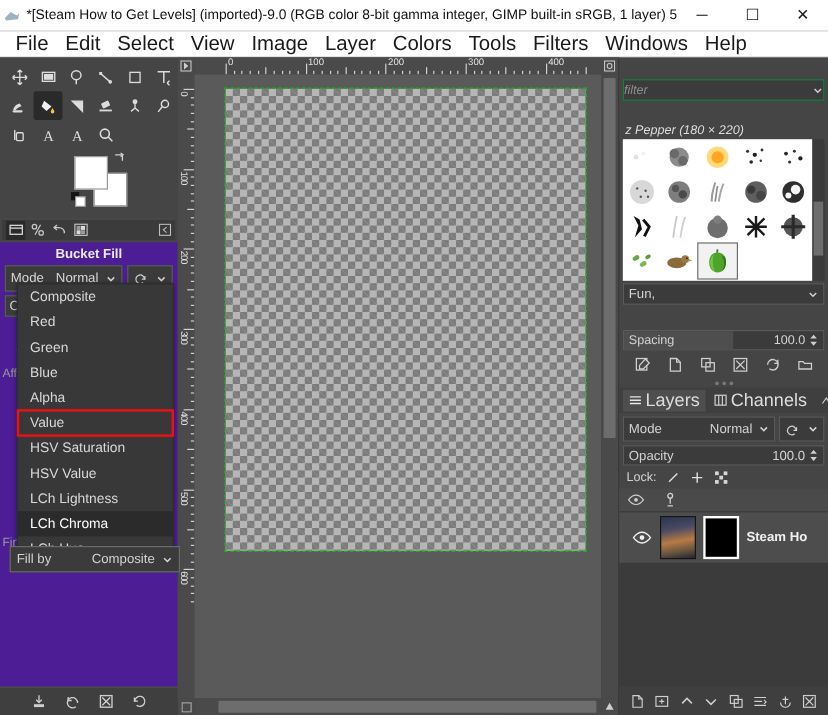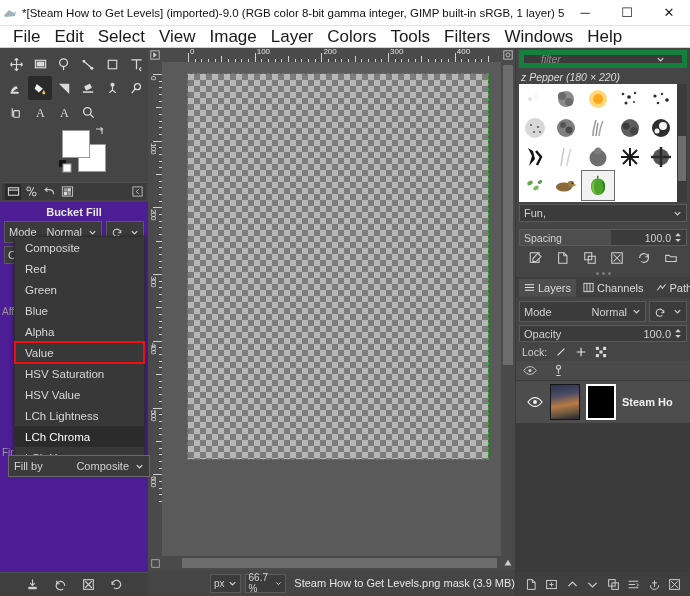--- a/index.html
+++ b/index.html
@@ -177,50 +177,50 @@
     padding:0 3px; gap:3px; font-size:10px;
   }
   #sb-status { font-size:11px; color:#e6e6e6; margin-left:4px; white-space:nowrap;}
   
   #rightdock { width: 175px; background:#454545; display:flex; flex-direction:column; border-left:1px solid #3a3a3a;}
   #brushtabs { height:20px; display:flex; align-items:center; gap:3px; padding:2px 3px; background:#3f3f3f; }
   .btab { width:19px;height:17px; border:1px solid #5d5d5d; display:flex;align-items:center;justify-content:center; overflow:hidden;}
   .btab.sel { border:1px solid #cfcf7a; }
   #btabexp { margin-left:auto; width:13px;height:13px;display:flex;align-items:center;justify-content:center;}
   #filterbox {
-    margin:2px 3px; height:18px; background:#3b3b3b; border:5px solid #15803d;
-    display:flex; align-items:center; padding:0 17px;
+    margin:18px 3px; height:18px; background:#3b3b3b; border:1px solid #15803d;
+    display:flex; align-items:center; padding:0 0;
   }
   #filterbox .ph { font-style:italic; color:#8d8d8d; font-size:10.5px;}
   #brushname { padding:1px 5px; font-size:10.5px; font-style:italic; color:#dcdcdc; }
   #brushgridwrap { margin:0 3px; height:118px; display:flex; }
   #brushgrid {
     flex:1; background:#ffffff; position:relative; overflow:hidden;
     display:grid; grid-template-columns:repeat(5,1fr); grid-auto-rows:29px;
   }
   .bcell { position:relative; display:flex; align-items:center; justify-content:center; }
   .bcell.sel { outline:1px solid #6d6d6d; background:#f2f2f2; }
   #brushscroll { width:10px; background:#3b3b3b; position:relative; }
   #brushscroll .thumb { position:absolute; left:1px; top:52px; width:8px; height:45px; background:#6d6d6d;}
   #brushtagrow {
-    margin:2px 3px 4px 3px; height:18px; background:#3b3b3b; border:1px solid #5a5a5a;
+    margin:2px 3px 18px 3px; height:18px; background:#3b3b3b; border:1px solid #5a5a5a;
     display:flex; align-items:center; padding:0 4px;
   }
   #spacingrow {
     margin:3px 3px 0 3px; height:17px; background:#3b3b3b; border:1px solid #5a5a5a;
     display:flex; align-items:center; padding:0 4px; position:relative;
   }
   #spacingrow .fill { position:absolute; left:0; top:0; bottom:0; width:55%; background:#4e4e4e; }
   #spacingrow .lbl, #spacingrow .val { position:relative; z-index:2; font-size:10.5px;}
   #spacingrow .val { margin-left:auto; margin-right:3px;}
   #brushbtnrow { height:24px; display:flex; align-items:center; justify-content:space-around; padding:0 6px; }
   #dockgrip { height:7px; display:flex; align-items:center; justify-content:center; gap:3px;}
   .gripdot { width:3px;height:3px;background:#7a7a7a;border-radius:50%;}
   #layertabs { height:21px; display:flex; align-items:center; gap:2px; padding:1px 3px; background:#3f3f3f;}
-  .ltab { height:18px; display:flex; align-items:center; gap:3px; padding:0 5px; font-size:11px; color:#dcdcdc;}
+  .ltab { height:18px; display:flex; align-items:center; gap:3px; padding:0 5px; font-size:15px; color:#dcdcdc;}
   .ltab.sel { background:#4e4e4e; }
   #lmode-row { display:flex; align-items:center; margin:3px 3px 0 3px; height:21px;}
   #lmode-combo { flex:1; height:21px; background:#3b3b3b;border:1px solid #5a5a5a;display:flex;align-items:center;padding:0 4px;}
   #lmode-side { width:38px;height:21px;background:#3b3b3b;border:1px solid #5a5a5a;margin-left:3px;display:flex;align-items:center;justify-content:space-around;}
   #lopacity-row {
     margin:3px 3px 0 3px;height:17px;background:#3b3b3b;border:1px solid #5a5a5a;
     display:flex;align-items:center;padding:0 4px;
   }
   #lock-row { display:flex; align-items:center; gap:8px; padding:4px 6px 3px 6px; font-size:10.5px;}
   #layerheader { height:20px; background:#4a4a4a; display:flex; align-items:center; border-bottom:1px solid #3a3a3a;}
@@ -668,35 +668,20 @@
         </div>
         <div id="hscroll">
             <div class="thumb"></div>
           </div>
         <div id="nav-br">
           <svg width="10" height="10" viewBox="0 0 12 12" fill="#cfcfcf">
               <path d="M6 2 10 9H2z"></path>
             </svg>
         </div>
       </div>
-      <div id="statusbar">
-        <div class="sb-combo">
-          <span>px</span>
-          <svg class="chev" viewBox="0 0 10 10" fill="none" stroke="#d0d0d0" stroke-width="1.4">
-              <path d="M2 3.5 5 6.5 8 3.5"></path>
-            </svg>
-        </div>
-        <div class="sb-combo">
-          <span>66.7 %</span>
-          <svg class="chev" viewBox="0 0 10 10" fill="none" stroke="#d0d0d0" stroke-width="1.4">
-              <path d="M2 3.5 5 6.5 8 3.5"></path>
-            </svg>
-        </div>
-        <div id="sb-status">Steam How to Get Levels.png mask (3.9 MB)</div>
-      </div>
     </div>
   </div>
 
   <div id="rightdock">
 
 
     <div id="filterbox">
       <span class="ph">filter</span>
       <svg class="chev" style="margin-left:auto" viewBox="0 0 10 10" fill="none" stroke="#d0d0d0" stroke-width="1.4">
           <path d="M2 3.5 5 6.5 8 3.5"></path>

